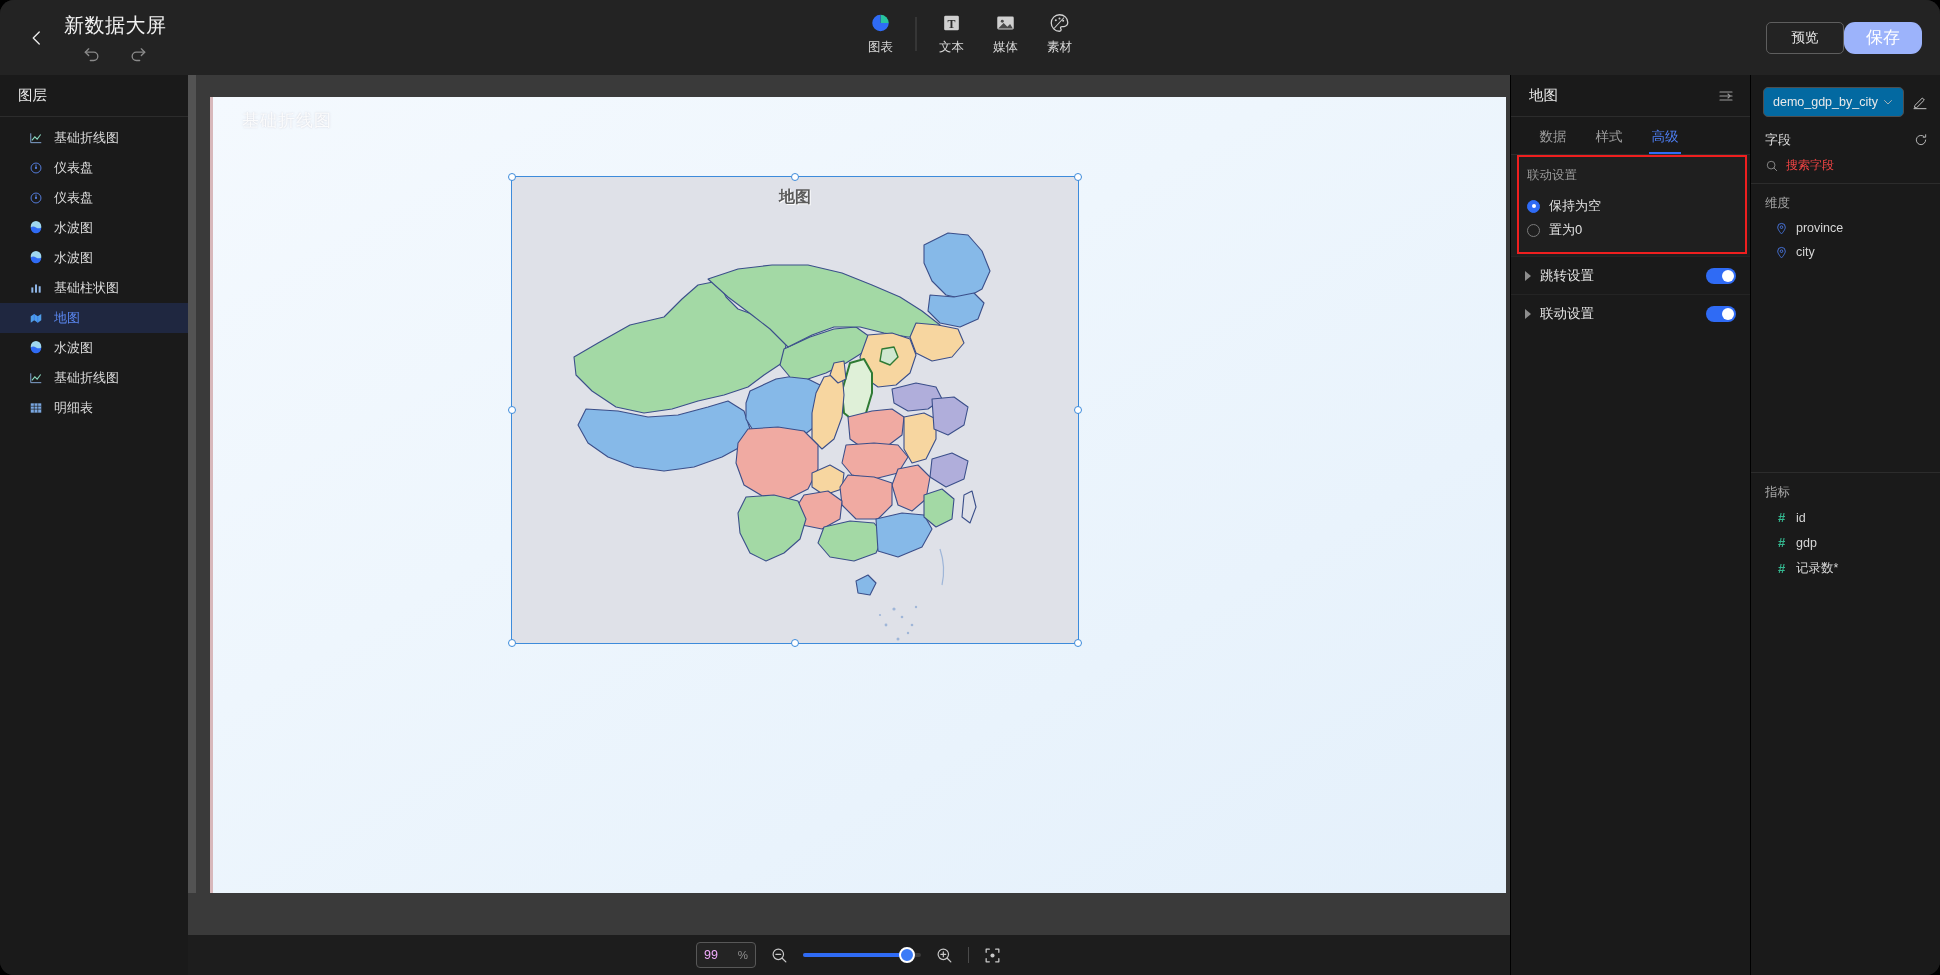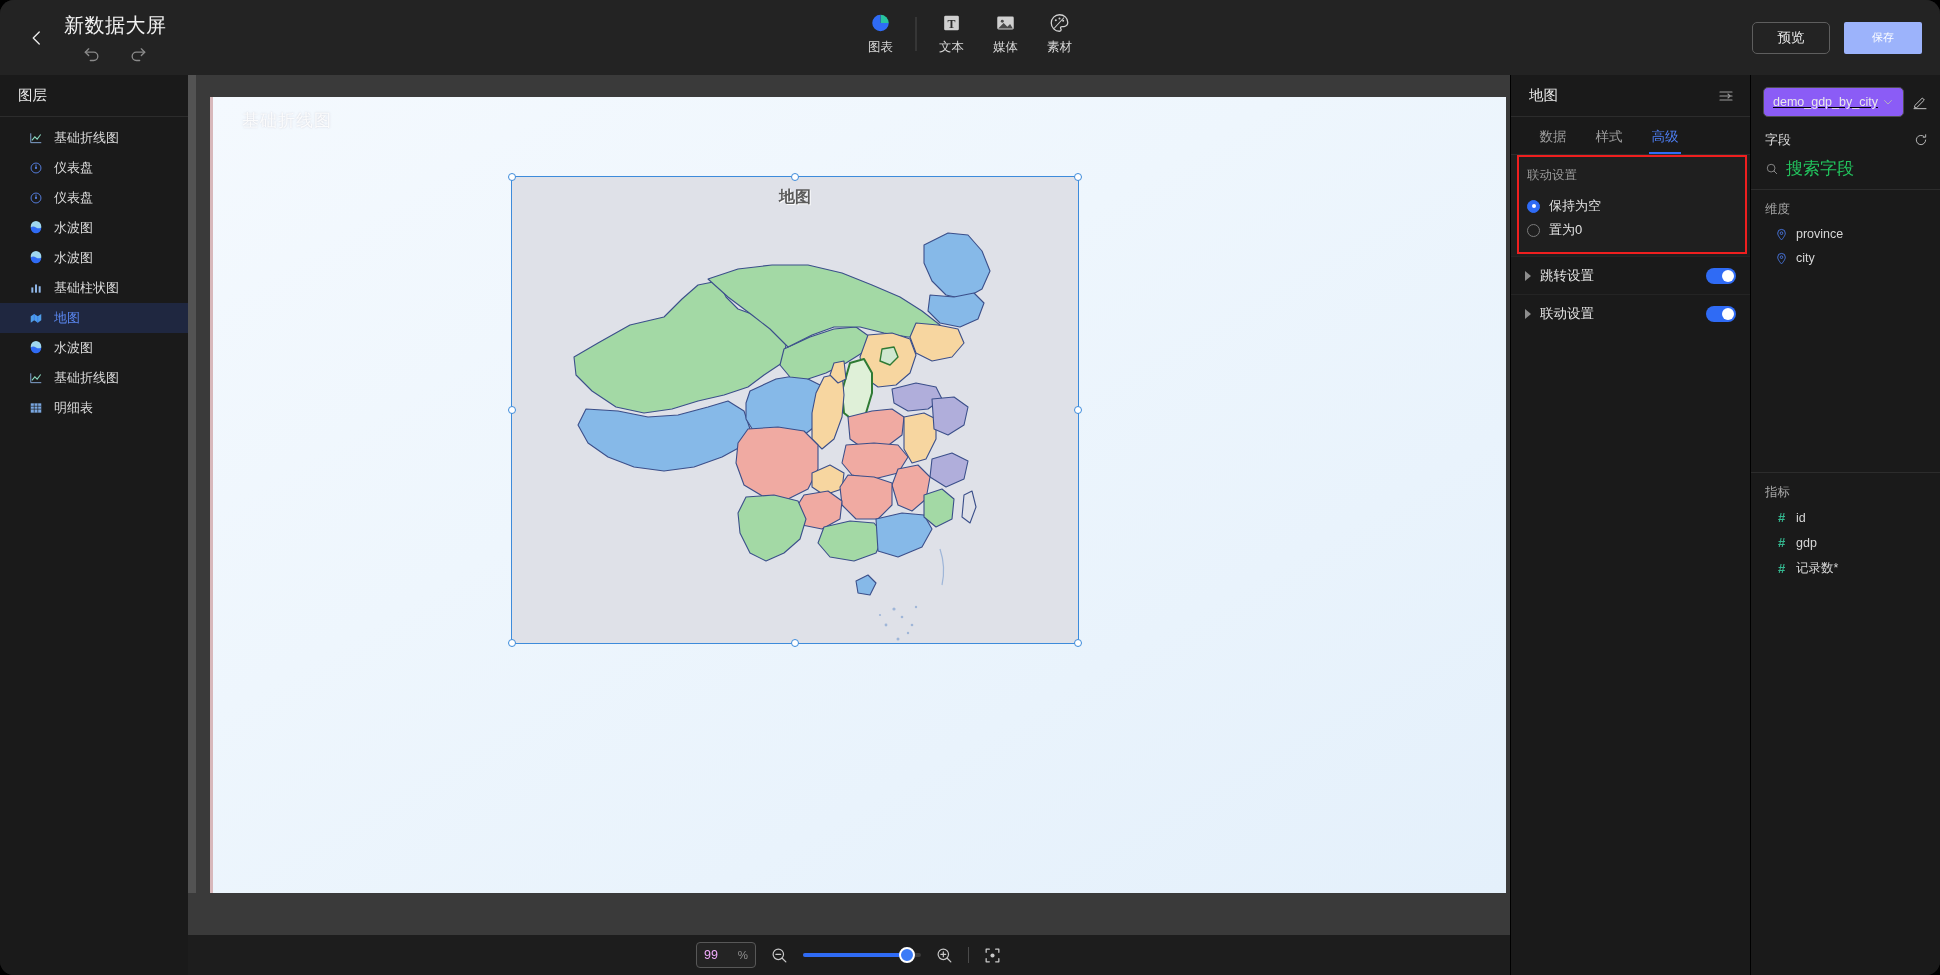--- a/index.html
+++ b/index.html
@@ -42,30 +42,30 @@
   }
   .tool-item {
     width: 54px; display: flex; flex-direction: column; align-items: center;
     gap: 5px; cursor: pointer; padding: 4px 0;
   }
   .tool-item .ti-label { color: #d8d8d8; font-size: 12.5px; }
   .tool-sep { width: 1px; height: 34px; background: #4a4a4a; margin: 0 8px; }
 
   .top-right {
     position: absolute; right: 18px; top: 50%; transform: translateY(-50%);
-    display: flex; align-items: flex-end; gap: 14px;
+    display: flex; align-items: flex-end; gap: 0;
   }
   .btn-ghost {
     width: 78px; height: 32px; border: 1px solid #5e5e5e; border-radius: 5px;
     background: transparent; color: #eaeaea; font-size: 13.5px;
     cursor: pointer; font-family: inherit;
   }
   .btn-primary {
-    width: 78px; height: 32px; border: none; border-radius: 2px;
-    background: #9cb3fb; color: #fff; font-size: 11px;
+    width: 78px; height: 32px; border: none; border-radius: 11px;
+    background: #9cb3fb; color: #fff; font-size: 17px;
     cursor: pointer; font-family: inherit;
   }
 
   
   .layers {
     position: absolute; left: 0; top: 75px; width: 224px; height: 900px;
     background: #1a1a1a;
   }
   .panel-head {
     height: 42px; display: flex; align-items: center; justify-content: space-between;
@@ -204,35 +204,35 @@
   .cursor-hand { position: absolute; left: 90px; top: 56px; pointer-events: none; }
 
   
   .dataset {
     position: absolute; left: 1750px; top: 75px; width: 190px; height: 900px;
     background: #1a1a1a; border-left: 1px solid #000;
   }
   .ds-select-row { display: flex; align-items: center; gap: 8px; padding: 12px 12px 0 12px; }
   .ds-select {
     flex: 1; height: 30px; border: 1px solid #4e4e4e; border-radius: 5px;
-    background: #8b5cf6; display: flex; align-items: center; justify-content: space-between;
-    padding: 0 9px; cursor: pointer; text-decoration: underline;
+    background: #0369a1; display: flex; align-items: center; justify-content: space-between;
+    padding: 0 9px; cursor: pointer;
   }
   .ds-select .dss-label { color: #e9e9e9; font-size: 12.5px; }
   .ds-edit { color: #c2c2c2; cursor: pointer; display: flex; }
   .ds-field-head {
     display: flex; align-items: center; justify-content: space-between;
     padding: 14px 12px 4px 14px;
   }
   .ds-field-head .dfh-label { color: #dcdcdc; font-size: 13px; }
   .ds-search {
     display: flex; align-items: center; gap: 7px; padding: 4px 12px 9px 14px;
     border-bottom: 1px solid #2c2c2c; cursor: text;
   }
-  .ds-search .dsp { color: #22c55e; font-size: 17px; }
+  .ds-search .dsp { color: #ef4444; font-size: 12px; }
   .ds-group-label { color: #a8a8a8; font-size: 12.5px; padding: 11px 0 4px 14px; }
   .ds-item { display: flex; align-items: center; gap: 8px; padding: 5px 0 5px 24px; cursor: pointer; }
   .ds-item .dsi-label { color: #d6d6d6; font-size: 12.5px; }
   .hash { color: #34b78f; font-size: 13px; font-weight: 600; width: 13px; text-align: center; }
   .ds-divider { position: absolute; left: 0; right: 0; top: 397px; height: 1px; background: #2c2c2c; }
   .ds-measures { position: absolute; left: 0; right: 0; top: 398px; }
 </style>
 </head>
 <body>
 

